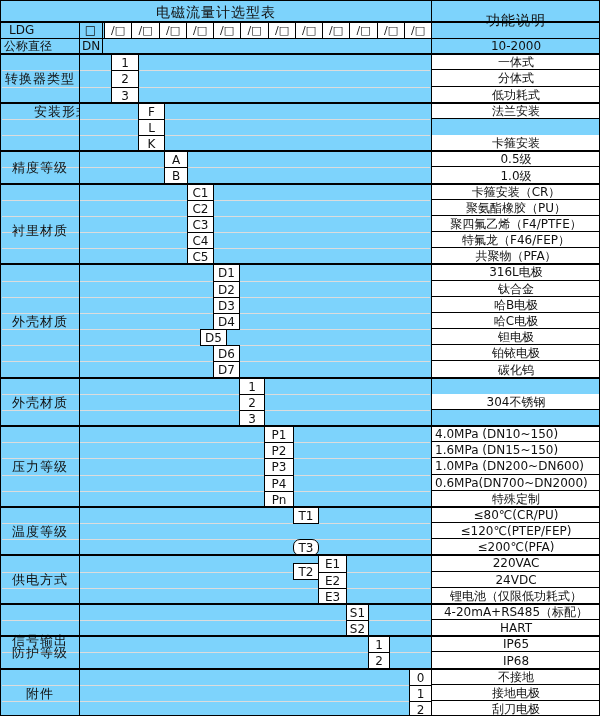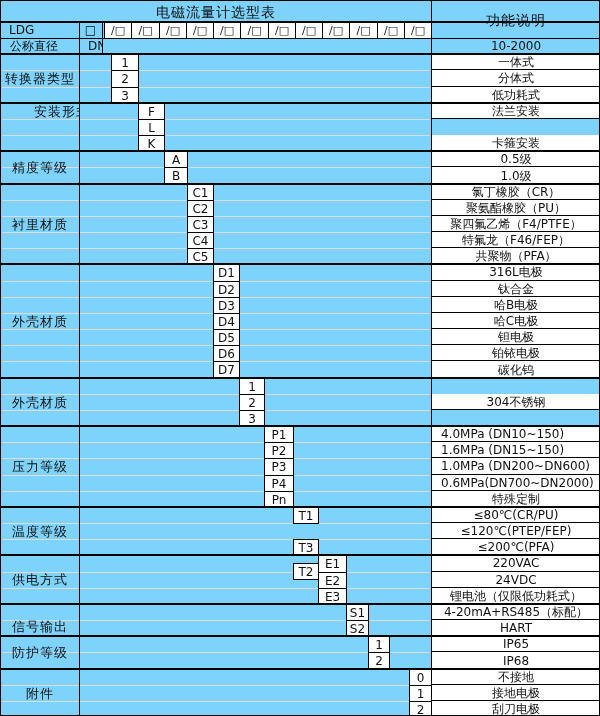--- a/index.html
+++ b/index.html
@@ -8,21 +8,21 @@
     position:relative; width:600px; height:716px;
     background:#7dd3fc; box-sizing:border-box;
     border:1px solid #000; overflow:hidden;
   }
   .abs{position:absolute; box-sizing:border-box;}
   .cell{display:flex; align-items:center; justify-content:center;
         font-size:12px; line-height:1; white-space:nowrap; overflow:hidden;}
   .title{font-size:14px; letter-spacing:1px;}
   .fheader{font-size:14px; letter-spacing:1px;}
   .seclabel{font-size:13px; letter-spacing:1px;}
-  .leftalign{justify-content:flex-start; padding-left:9px;}
+  .leftalign{justify-content:flex-start; padding-left:3px;}
   .codebox{border:1px solid #000; background:#fff;}
   .desccell{background:#fff; border-bottom:1px solid #000;}
   .nobot{border-bottom:none;}
   .slotbox{border:1px solid #000; background:#fff; font-size:11px;}
   .hline{background:#000;}
   .vline{background:#000;}
   .faint{background:#dcdcdc;}
 </style>
 </head>
 <body>
@@ -87,41 +87,41 @@
     <div class="abs cell codebox" style="left: 137px; top: 102px; width: 27px; height: 17px;">F</div>
     <div class="abs cell desccell" style="left: 431px; top: 102px; width: 168px; height: 16px;">法兰安装</div>
     <div class="abs cell codebox" style="left: 137px; top: 118px; width: 27px; height: 17px;">L</div>
     <div class="abs cell codebox" style="left: 137px; top: 134px; width: 27px; height: 17px;">K</div>
     <div class="abs cell desccell nobot" style="left: 431px; top: 134px; width: 168px; height: 16px;">卡箍安装</div>
     <div class="abs cell seclabel" style="left: 0px; top: 150px; width: 78px; height: 33px;">精度等级</div>
     <div class="abs cell codebox" style="left: 163px; top: 150px; width: 24px; height: 17px;">A</div>
     <div class="abs cell desccell" style="left: 431px; top: 150px; width: 168px; height: 16px;">0.5级</div>
     <div class="abs cell codebox" style="left: 163px; top: 166px; width: 24px; height: 18px;">B</div>
     <div class="abs cell desccell nobot" style="left: 431px; top: 166px; width: 168px; height: 17px;">1.0级</div>
-    <div class="abs cell seclabel" style="left: 0px; top: 183px; width: 78px; height: 80px;">衬里材质</div>
+    <div class="abs cell seclabel" style="left: 0px; top: 189px; width: 78px; height: 80px;">衬里材质</div>
     <div class="abs cell codebox" style="left: 186px; top: 183px; width: 27px; height: 17px;">C1</div>
-    <div class="abs cell desccell" style="left: 431px; top: 183px; width: 168px; height: 16px;">氯丁橡胶（CR）</div>
+    <div class="abs cell desccell" style="left: 431px; top: 183px; width: 168px; height: 16px;">卡箍安装（CR）</div>
     <div class="abs cell codebox" style="left: 186px; top: 199px; width: 27px; height: 17px;">C2</div>
     <div class="abs cell desccell" style="left: 431px; top: 199px; width: 168px; height: 16px;">聚氨酯橡胶（PU）</div>
     <div class="abs cell codebox" style="left: 186px; top: 215px; width: 27px; height: 17px;">C3</div>
     <div class="abs cell desccell" style="left: 431px; top: 215px; width: 168px; height: 16px;">聚四氟乙烯（F4/PTFE）</div>
     <div class="abs cell codebox" style="left: 186px; top: 231px; width: 27px; height: 17px;">C4</div>
     <div class="abs cell desccell" style="left: 431px; top: 231px; width: 168px; height: 16px;">特氟龙（F46/FEP）</div>
     <div class="abs cell codebox" style="left: 186px; top: 247px; width: 27px; height: 17px;">C5</div>
     <div class="abs cell desccell nobot" style="left: 431px; top: 247px; width: 168px; height: 16px;">共聚物（PFA）</div>
     <div class="abs cell seclabel" style="left: 0px; top: 263px; width: 78px; height: 114px;">外壳材质</div>
     <div class="abs cell codebox" style="left: 212px; top: 263px; width: 27px; height: 18px;">D1</div>
     <div class="abs cell desccell" style="left: 431px; top: 263px; width: 168px; height: 17px;">316L电极</div>
     <div class="abs cell codebox" style="left: 212px; top: 280px; width: 27px; height: 17px;">D2</div>
     <div class="abs cell desccell" style="left: 431px; top: 280px; width: 168px; height: 16px;">钛合金</div>
     <div class="abs cell codebox" style="left: 212px; top: 296px; width: 27px; height: 17px;">D3</div>
     <div class="abs cell desccell" style="left: 431px; top: 296px; width: 168px; height: 16px;">哈B电极</div>
     <div class="abs cell codebox" style="left: 212px; top: 312px; width: 27px; height: 17px;">D4</div>
     <div class="abs cell desccell" style="left: 431px; top: 312px; width: 168px; height: 16px;">哈C电极</div>
-    <div class="abs cell codebox" style="left: 212px; top: 328px; width: 27px; height: 17px;">D5</div>
+    <div class="abs cell codebox" style="left: 199px; top: 328px; width: 27px; height: 17px;">D5</div>
     <div class="abs cell desccell" style="left: 431px; top: 328px; width: 168px; height: 16px;">钽电极</div>
     <div class="abs cell codebox" style="left: 212px; top: 344px; width: 27px; height: 17px;">D6</div>
     <div class="abs cell desccell" style="left: 431px; top: 344px; width: 168px; height: 16px;">铂铱电极</div>
     <div class="abs cell codebox" style="left: 212px; top: 360px; width: 27px; height: 18px;">D7</div>
     <div class="abs cell desccell nobot" style="left: 431px; top: 360px; width: 168px; height: 17px;">碳化钨</div>
     <div class="abs cell seclabel" style="left: 0px; top: 377px; width: 78px; height: 48px;">外壳材质</div>
     <div class="abs cell codebox" style="left: 238px; top: 377px; width: 26px; height: 17px;">1</div>
     <div class="abs cell codebox" style="left: 238px; top: 393px; width: 26px; height: 17px;">2</div>
     <div class="abs cell desccell" style="left: 431px; top: 393px; width: 168px; height: 16px;">304不锈钢</div>
     <div class="abs cell codebox" style="left: 238px; top: 409px; width: 26px; height: 17px;">3</div>
@@ -134,30 +134,30 @@
     <div class="abs cell desccell leftalign" style="left: 431px; top: 457px; width: 168px; height: 17px;">1.0MPa (DN200~DN600)</div>
     <div class="abs cell codebox" style="left: 263px; top: 474px; width: 30px; height: 17px;">P4</div>
     <div class="abs cell desccell leftalign" style="left: 431px; top: 474px; width: 168px; height: 16px;">0.6MPa(DN700~DN2000)</div>
     <div class="abs cell codebox" style="left: 263px; top: 490px; width: 30px; height: 17px;">Pn</div>
     <div class="abs cell desccell nobot" style="left: 431px; top: 490px; width: 168px; height: 16px;">特殊定制</div>
     <div class="abs cell seclabel" style="left: 0px; top: 506px; width: 78px; height: 48px;">温度等级</div>
     <div class="abs cell codebox" style="left: 292px; top: 506px; width: 26px; height: 17px;">T1</div>
     <div class="abs cell desccell" style="left: 431px; top: 506px; width: 168px; height: 16px;">≤80℃(CR/PU)</div>
     <div class="abs cell codebox" style="left: 292px; top: 522px; width: 26px; height: 17px; margin-top: 40px;">T2</div>
     <div class="abs cell desccell" style="left: 431px; top: 522px; width: 168px; height: 16px;">≤120℃(PTEP/FEP)</div>
-    <div class="abs cell codebox" style="left: 292px; top: 538px; width: 26px; height: 17px;">T3</div>
+    <div class="abs cell codebox" style="left: 292px; top: 538px; width: 26px; height: 17px; border-radius: 7px;">T3</div>
     <div class="abs cell desccell nobot" style="left: 431px; top: 538px; width: 168px; height: 16px;">≤200℃(PFA)</div>
     <div class="abs cell seclabel" style="left: 0px; top: 554px; width: 78px; height: 49px;">供电方式</div>
     <div class="abs cell codebox" style="left: 317px; top: 554px; width: 29px; height: 18px;">E1</div>
     <div class="abs cell desccell" style="left: 431px; top: 554px; width: 168px; height: 17px;">220VAC</div>
     <div class="abs cell codebox" style="left: 317px; top: 571px; width: 29px; height: 17px;">E2</div>
     <div class="abs cell desccell" style="left: 431px; top: 571px; width: 168px; height: 16px;">24VDC</div>
     <div class="abs cell codebox" style="left: 317px; top: 587px; width: 29px; height: 17px;">E3</div>
     <div class="abs cell desccell nobot" style="left: 431px; top: 587px; width: 168px; height: 16px;">锂电池（仅限低功耗式）</div>
-    <div class="abs cell seclabel" style="left: 0px; top: 609px; width: 78px; height: 32px;">信号输出</div>
+    <div class="abs cell seclabel" style="left: 0px; top: 623px; width: 78px; height: 32px;">信号输出</div>
     <div class="abs cell codebox" style="left: 345px; top: 603px; width: 23px; height: 17px;">S1</div>
     <div class="abs cell desccell" style="left: 431px; top: 603px; width: 168px; height: 16px;">4-20mA+RS485（标配）</div>
     <div class="abs cell codebox" style="left: 345px; top: 619px; width: 23px; height: 17px;">S2</div>
     <div class="abs cell desccell nobot" style="left: 431px; top: 619px; width: 168px; height: 16px;">HART</div>
     <div class="abs cell seclabel" style="left: 0px; top: 635px; width: 78px; height: 33px;">防护等级</div>
     <div class="abs cell codebox" style="left: 367px; top: 635px; width: 22px; height: 17px;">1</div>
     <div class="abs cell desccell" style="left: 431px; top: 635px; width: 168px; height: 16px;">IP65</div>
     <div class="abs cell codebox" style="left: 367px; top: 651px; width: 22px; height: 18px;">2</div>
     <div class="abs cell desccell nobot" style="left: 431px; top: 651px; width: 168px; height: 17px;">IP68</div>
     <div class="abs cell seclabel" style="left: 0px; top: 668px; width: 78px; height: 48px;">附件</div>

